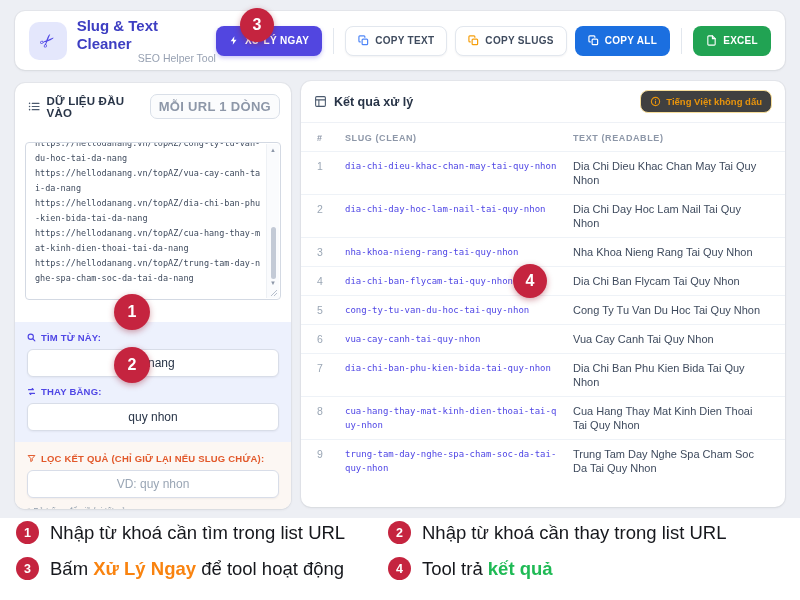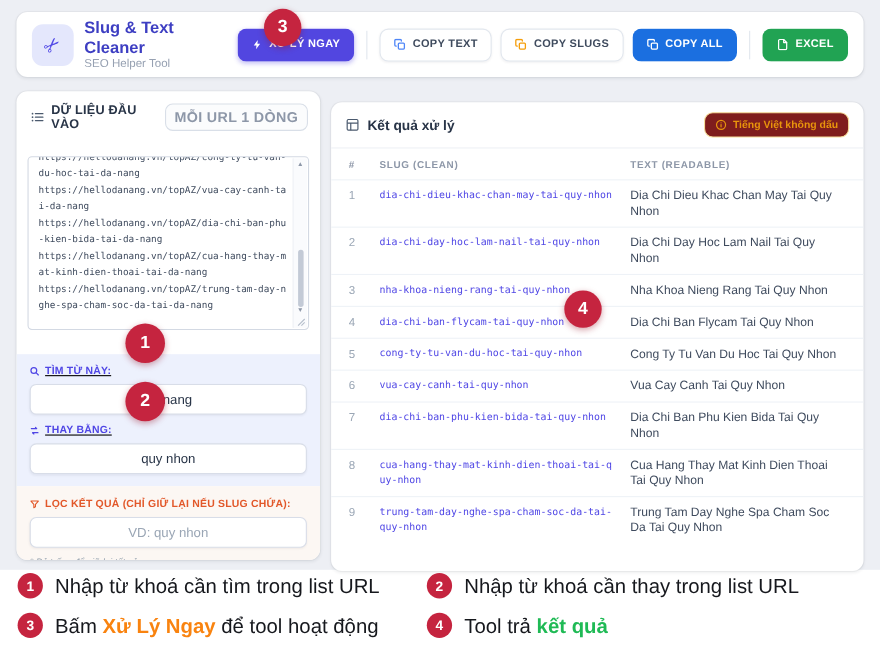--- a/index.html
+++ b/index.html
@@ -20,21 +20,21 @@
 
   
   .header-card { left:15px; top:11px; width:770px; height:59px; display:flex; align-items:center; padding:0 14px; }
   .brand { display:flex; align-items:center; gap:10px; }
   .brand-icon {
     width:38px; height:38px; border-radius:10px; background:#e4e7fc; color:#5149e6;
     display:flex; align-items:center; justify-content:center; font-size:18px;
   }
   .brand-icon span { display:inline-block; transform:rotate(-45deg); }
   .brand-title { font-size:15px; font-weight:bold; color:#3d3ec2; line-height:1.15; }
-  .brand-sub { font-size:10.5px; color:#97a1b2; }
+  .brand-sub { font-size:10.5px; color:#97a1b2;text-align:right; }
   .header-actions { margin-left:auto; display:flex; align-items:center; gap:8px; }
   .btn {
     display:inline-flex; align-items:center; gap:6px; font-family:inherit;
     font-weight:bold; font-size:10px; letter-spacing:.3px; border-radius:8px;
     padding:0 12px; height:30px; border:1px solid transparent; cursor:pointer; background:#fff; white-space:nowrap;
   }
   .btn svg { flex:none; }
   .btn-primary { background:#5246e0; color:#fff; box-shadow:0 2px 4px rgba(82,70,224,.3); }
   .btn-outline { border-color:#e2e7ee; color:#3f4b5e; box-shadow:0 1px 2px rgba(15,23,42,.05); }
   .icon-orange { color:#f59e0b; }
@@ -63,21 +63,21 @@
   }
   .scrollbar {
     position:absolute; top:1px; right:1px; bottom:1px; width:13px; background:#fafbfd;
     border-left:1px solid #eef1f5; display:flex; flex-direction:column; align-items:center;
     justify-content:space-between; padding:3px 0 12px 0;
   }
   .sb-arrow { font-size:6px; color:#8d97a8; line-height:1; }
   .sb-thumb { position:absolute; right:4px; top:84px; width:5px; height:52px; background:#c3cad6; border-radius:3px; }
   .grip { position:absolute; right:2px; bottom:2px; color:#b6bfcc; }
 
-  .fr-section { margin-top:8px; background:#edf1fd; padding:8px 12px 11px; flex:none;text-decoration:underline; }
+  .fr-section { margin-top:8px; background:#edf1fd; padding:8px 12px 11px; flex:none; }
   .field-label {
     font-size:9.5px; font-weight:bold; color:#4f46e5; display:flex; align-items:center; gap:5px;
     margin:2px 0 6px; letter-spacing:.2px;
   }
   .text-input {
     width:100%; height:28px; border:1px solid #d8dde8; border-radius:6px; padding:0 9px;
     font-size:12px; color:#283447; background:#fff; box-shadow:0 1px 2px rgba(15,23,42,.05);
     font-family:inherit; outline:none;text-align:center;
   }
   .text-input::placeholder { color:#9aa6b5; }
@@ -91,27 +91,27 @@
     border-top:1px solid #e8ecf2; display:flex; align-items:center; justify-content:flex-end;
     padding:0 14px; flex:1; margin-top:6px;
   }
   .row-count { font-size:11px; color:#64748b; }
   .clear-btn {
     display:inline-flex; align-items:center; gap:5px; background:none; border:none; cursor:pointer;
     color:#d92b2b; font-family:inherit; font-size:11px; font-weight:bold; letter-spacing:.3px;
   }
 
   
-  .right-card { left:301px; top:93px; width:484px; height:426px; overflow:hidden; }
+  .right-card { left:301px; top:81px; width:484px; height:426px; overflow:hidden; }
   .results-header { display:flex; align-items:center; justify-content:space-between; padding:9px 13px; border-bottom:1px solid #eef1f6; }
   .results-title { font-size:12.5px; font-weight:bold; color:#283447; display:flex; gap:7px; align-items:center; }
   .results-title svg { color:#4b5a6e; }
   .notice {
     display:flex; align-items:center; gap:5px; font-size:9.5px; font-weight:bold; color:#e8940c;
-    background:#7f1d1d; border:1px solid #f6dd9a; border-radius:8px; padding:5px 9px; white-space:nowrap;
+    background:#404040; border:1px solid #f6dd9a; border-radius:8px; padding:5px 9px; white-space:nowrap;
   }
   .table-head { display:flex; padding:10px 16px 8px; color:#8d97a8; font-size:9px; font-weight:bold; letter-spacing:.6px; }
   .col-num  { width:28px; flex:none; }
   .col-slug { width:214px; flex:none; margin-right:14px; }
   .col-text { flex:1; }
   .t-row { display:flex; padding:7px 16px; border-top:1px solid #eef2f7; align-items:flex-start; }
   .t-row .col-num  { color:#9aa6b5; font-size:10.5px; padding-top:1px; }
   .t-row .col-slug {
     font-family:"DejaVu Sans Mono","Liberation Mono",monospace; font-size:9px; line-height:14px;
     color:#4f46e5; word-break:break-all;

